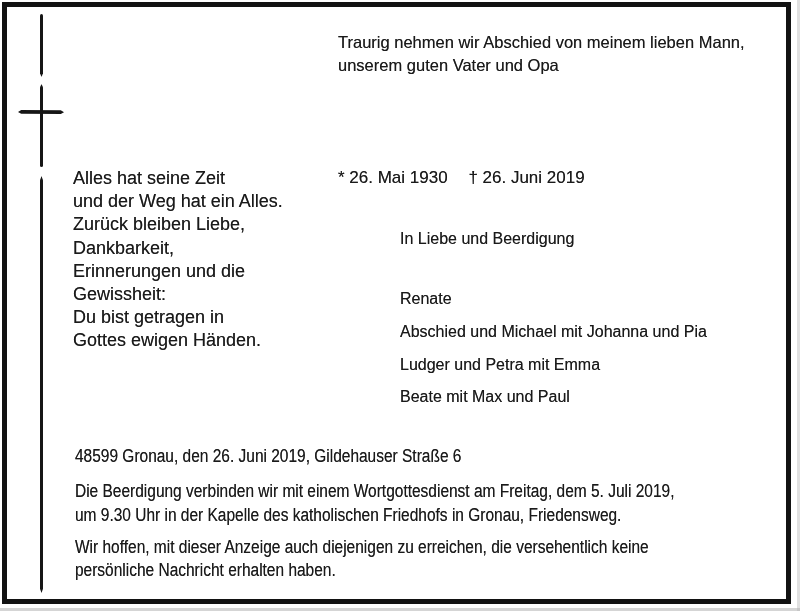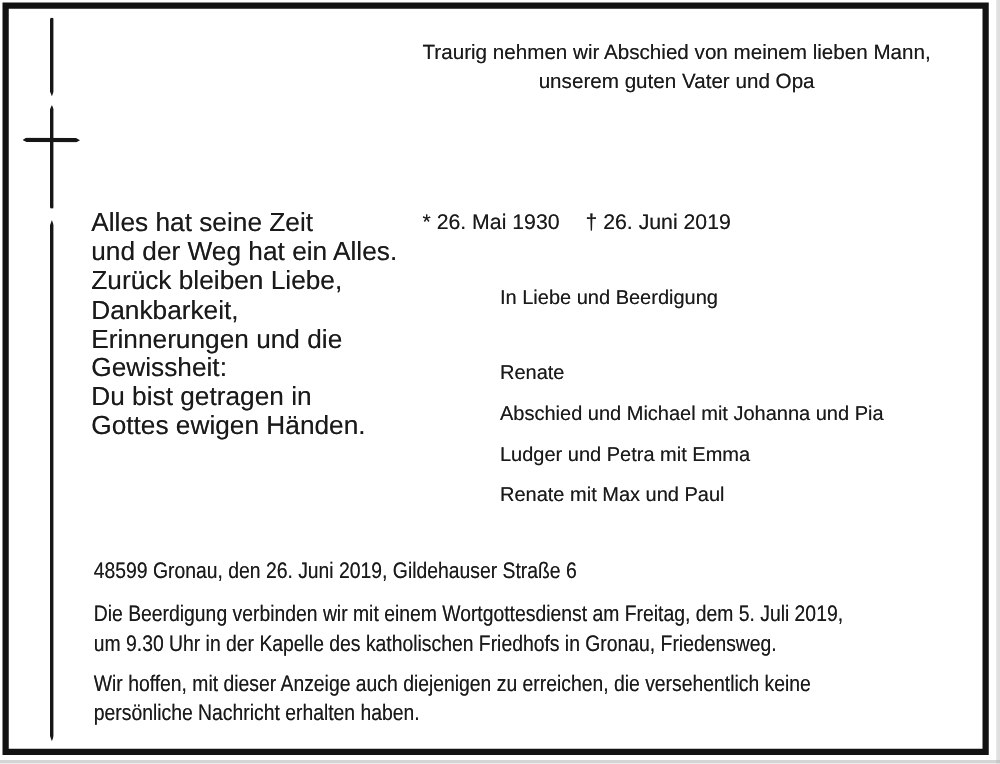--- a/index.html
+++ b/index.html
@@ -64,41 +64,40 @@
     background: #161616;
     clip-path: polygon(0 50%, 7% 0, 93% 8%, 100% 55%, 93% 100%, 7% 92%);
   }
 
   .abs { position: absolute; }
 
   .intro {
     left: 338px; top: 31px;
     font-size: 16.5px;
     line-height: 23px;
-    text-align: center;
   }
 
   .deceased-name {
     left: 336px; top: 106px;
     font-size: 48px;
     line-height: 54px;
     letter-spacing: -0.5px;
     font-weight: 400;
   }
 
   .dates {
     left: 338px; top: 167px;
     font-size: 17px;
     line-height: 22px;
   }
   .dates .death { margin-left: 16px; }
 
   .poem {
     left: 73px; top: 167px;
-    font-size: 21px;
+    font-size: 18px;
     line-height: 23.2px;
   }
 
   .salutation {
     left: 400px; top: 229px;
     font-size: 16px;
     line-height: 20px;
   }
 
   .family {
@@ -155,21 +154,21 @@
     <div>Du bist getragen in</div>
     <div>Gottes ewigen Händen.</div>
   </div>
 
   <div class="abs salutation">In Liebe und Beerdigung</div>
 
   <div class="abs family">
     <div class="family-member">Renate</div>
     <div class="family-member">Abschied und Michael mit Johanna und Pia</div>
     <div class="family-member">Ludger und Petra mit Emma</div>
-    <div class="family-member">Renate mit Max und Paul</div>
+    <div class="family-member">Beate mit Max und Paul</div>
   </div>
 
   <div class="abs condensed place-date">48599 Gronau, den 26. Juni 2019, Gildehauser Straße 6</div>
 
   <div class="abs condensed funeral">
     <div>Die Beerdigung verbinden wir mit einem Wortgottesdienst am Freitag, dem 5. Juli 2019,</div>
     <div>um 9.30 Uhr in der Kapelle des katholischen Friedhofs in Gronau, Friedensweg.</div>
   </div>
 
   <div class="abs condensed note">

